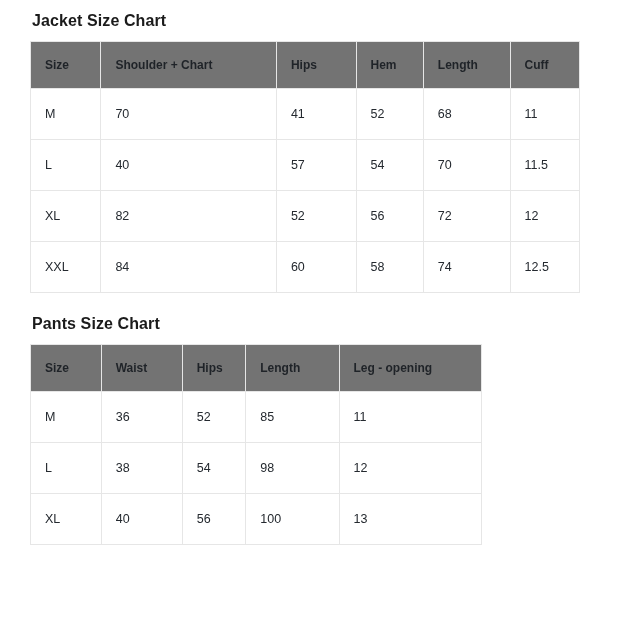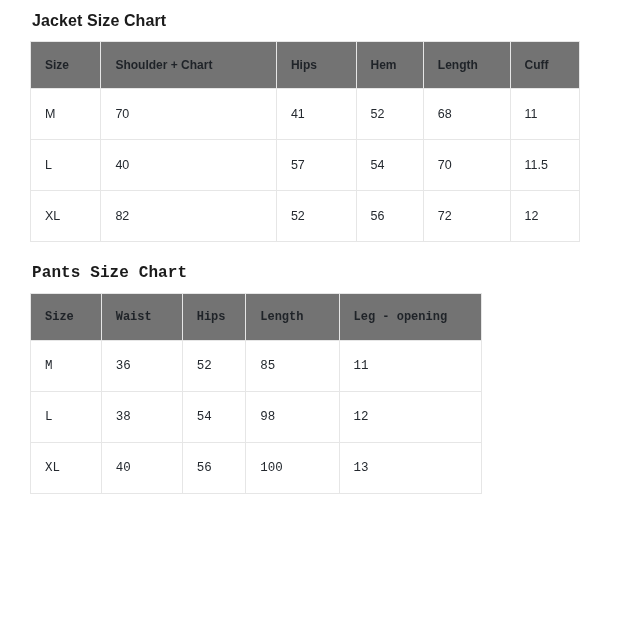--- a/index.html
+++ b/index.html
@@ -20,21 +20,20 @@
   }
   .section-title {
     font-size: 16px;
     font-weight: bold;
     color: #1b1b1b;
     margin: 0 0 11px 2px;
     letter-spacing: 0.1px;
   }
   .section + .section {
     margin-top: 22px;
-    font-family: Liberation Mono, monospace;
   }
   table {
     border-collapse: collapse;
     font-size: 12.5px;
     color: #24292f;
     table-layout: fixed;
   }
   table.jacket {
     width: 550px;
   }
@@ -119,20 +118,28 @@
           <td>11.5</td>
         </tr>
         <tr>
           <td>XL</td>
           <td>82</td>
           <td>52</td>
           <td>56</td>
           <td>72</td>
           <td>12</td>
         </tr>
+        <tr>
+          <td>XXL</td>
+          <td>84</td>
+          <td>60</td>
+          <td>58</td>
+          <td>74</td>
+          <td>12.5</td>
+        </tr>
       </tbody>
     </table>
   </div>
 
   <div class="section">
     <h2 class="section-title">Pants Size Chart</h2>
     <table class="pants">
       <colgroup>
         <col class="c0">
           <col class="c1">

